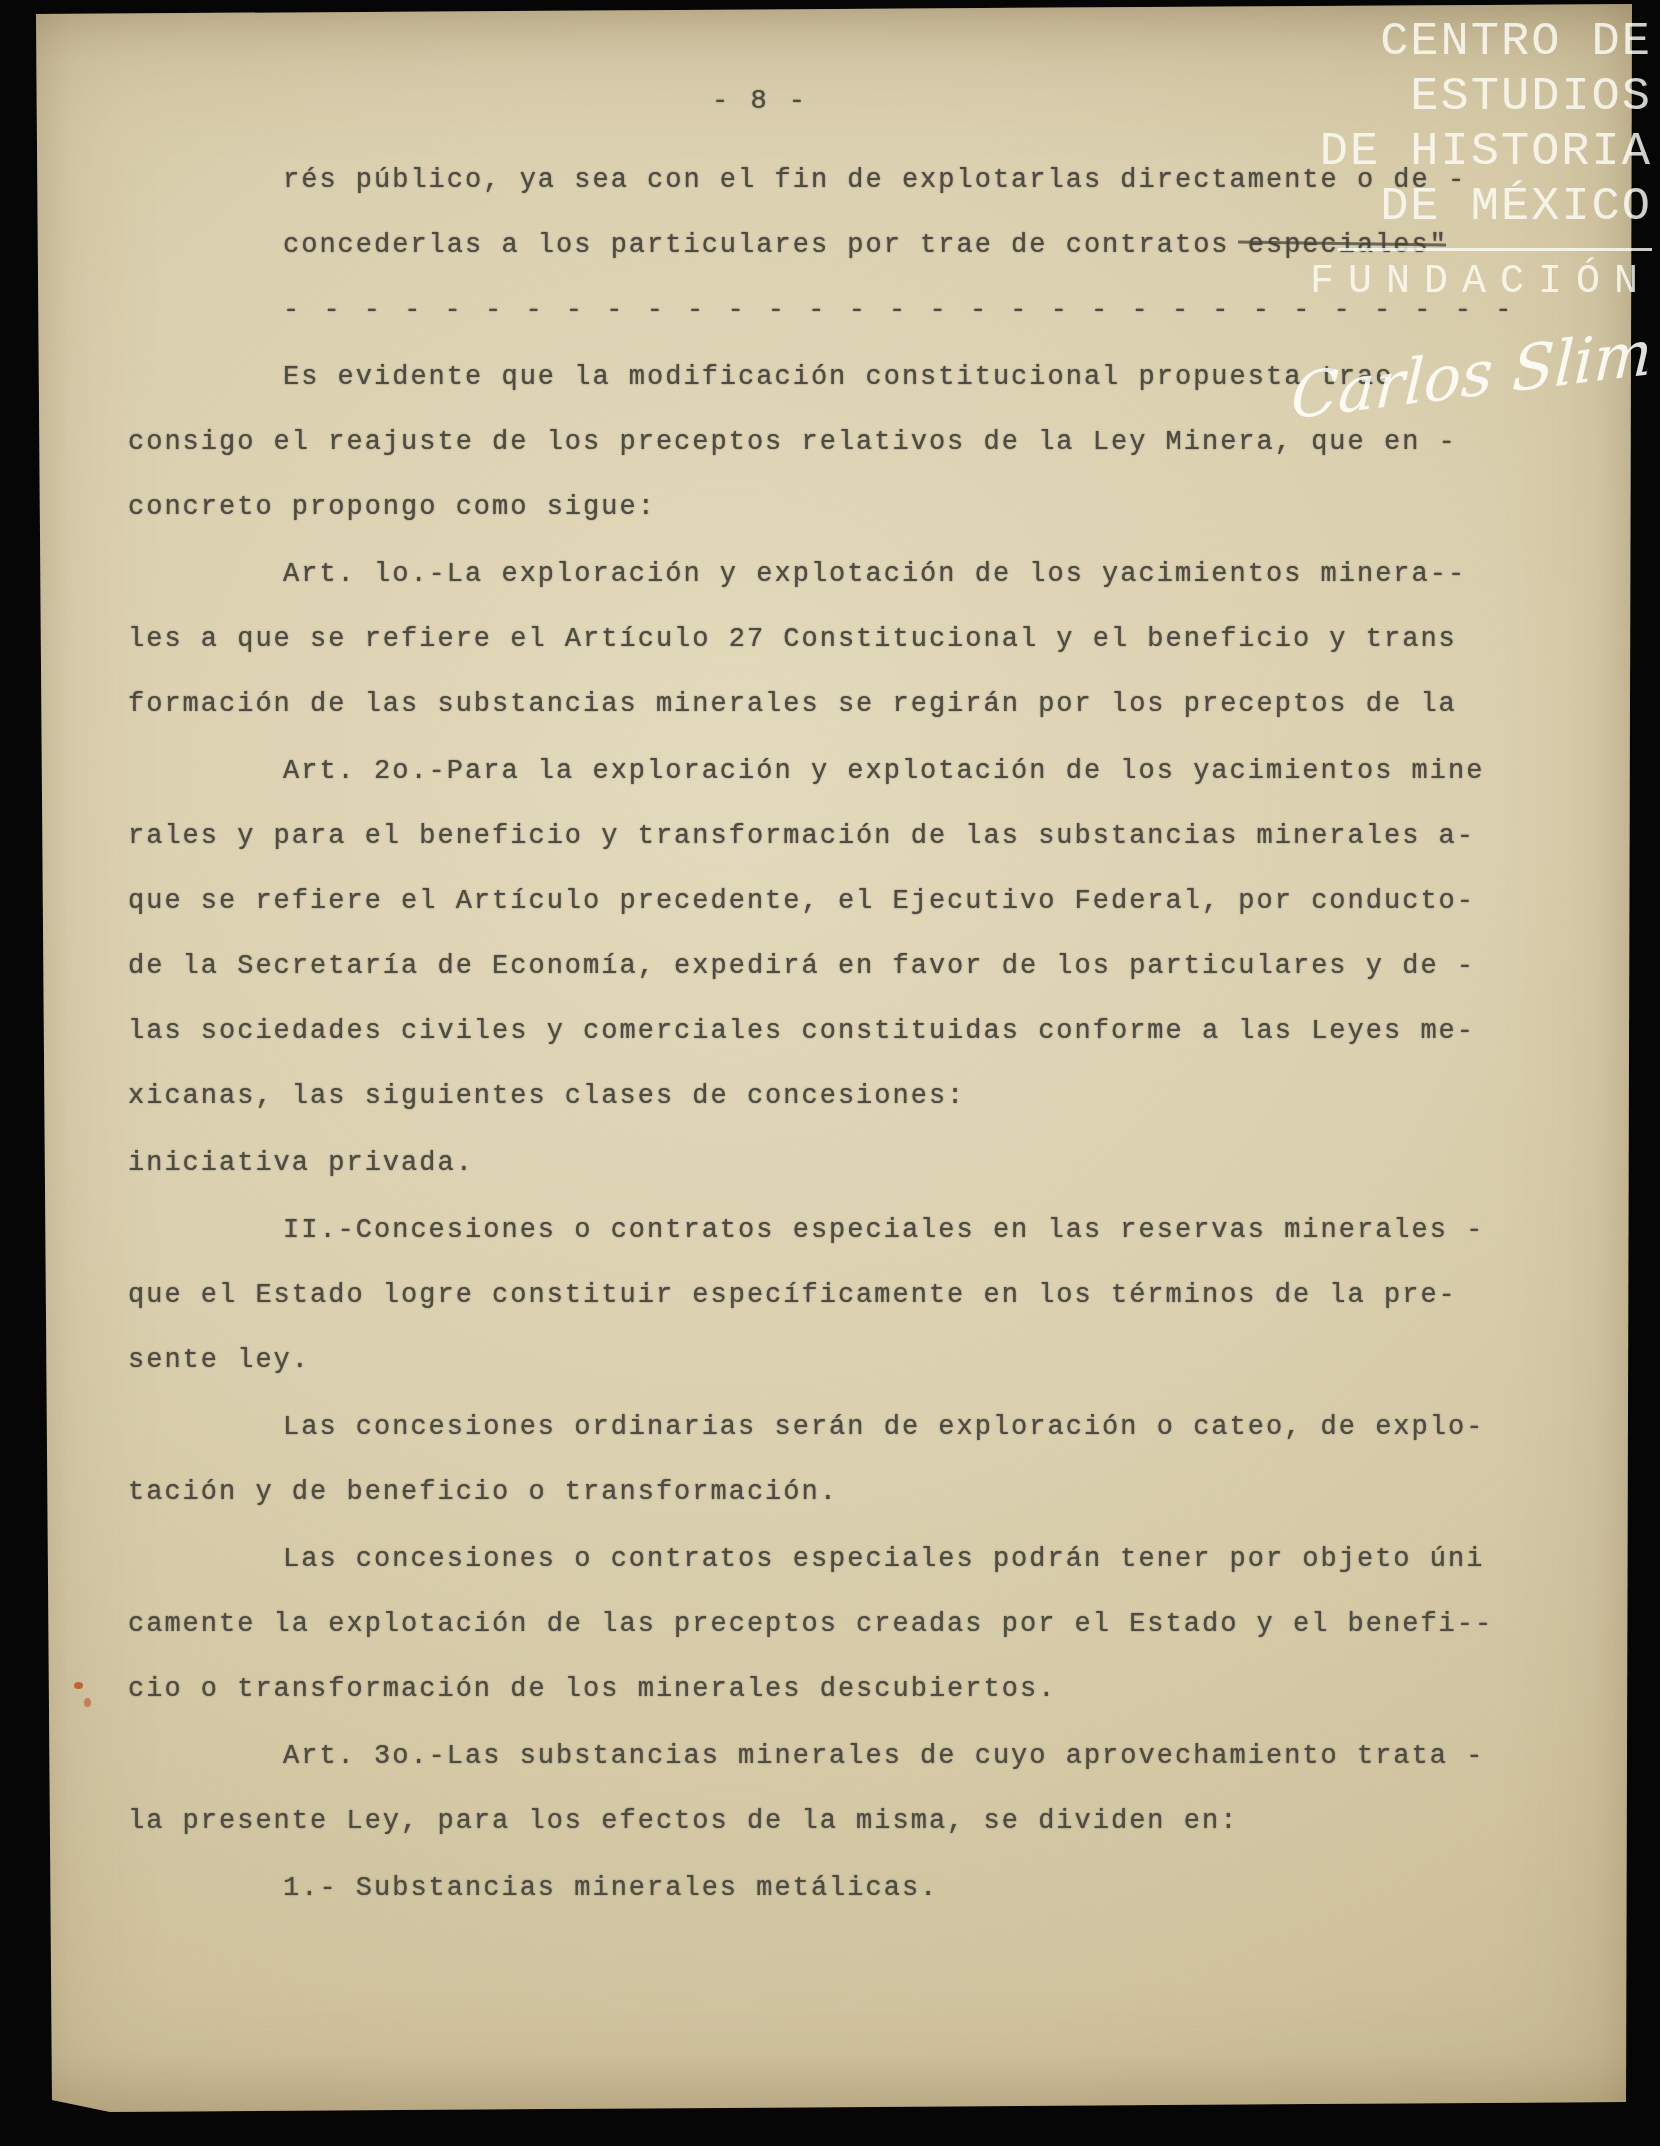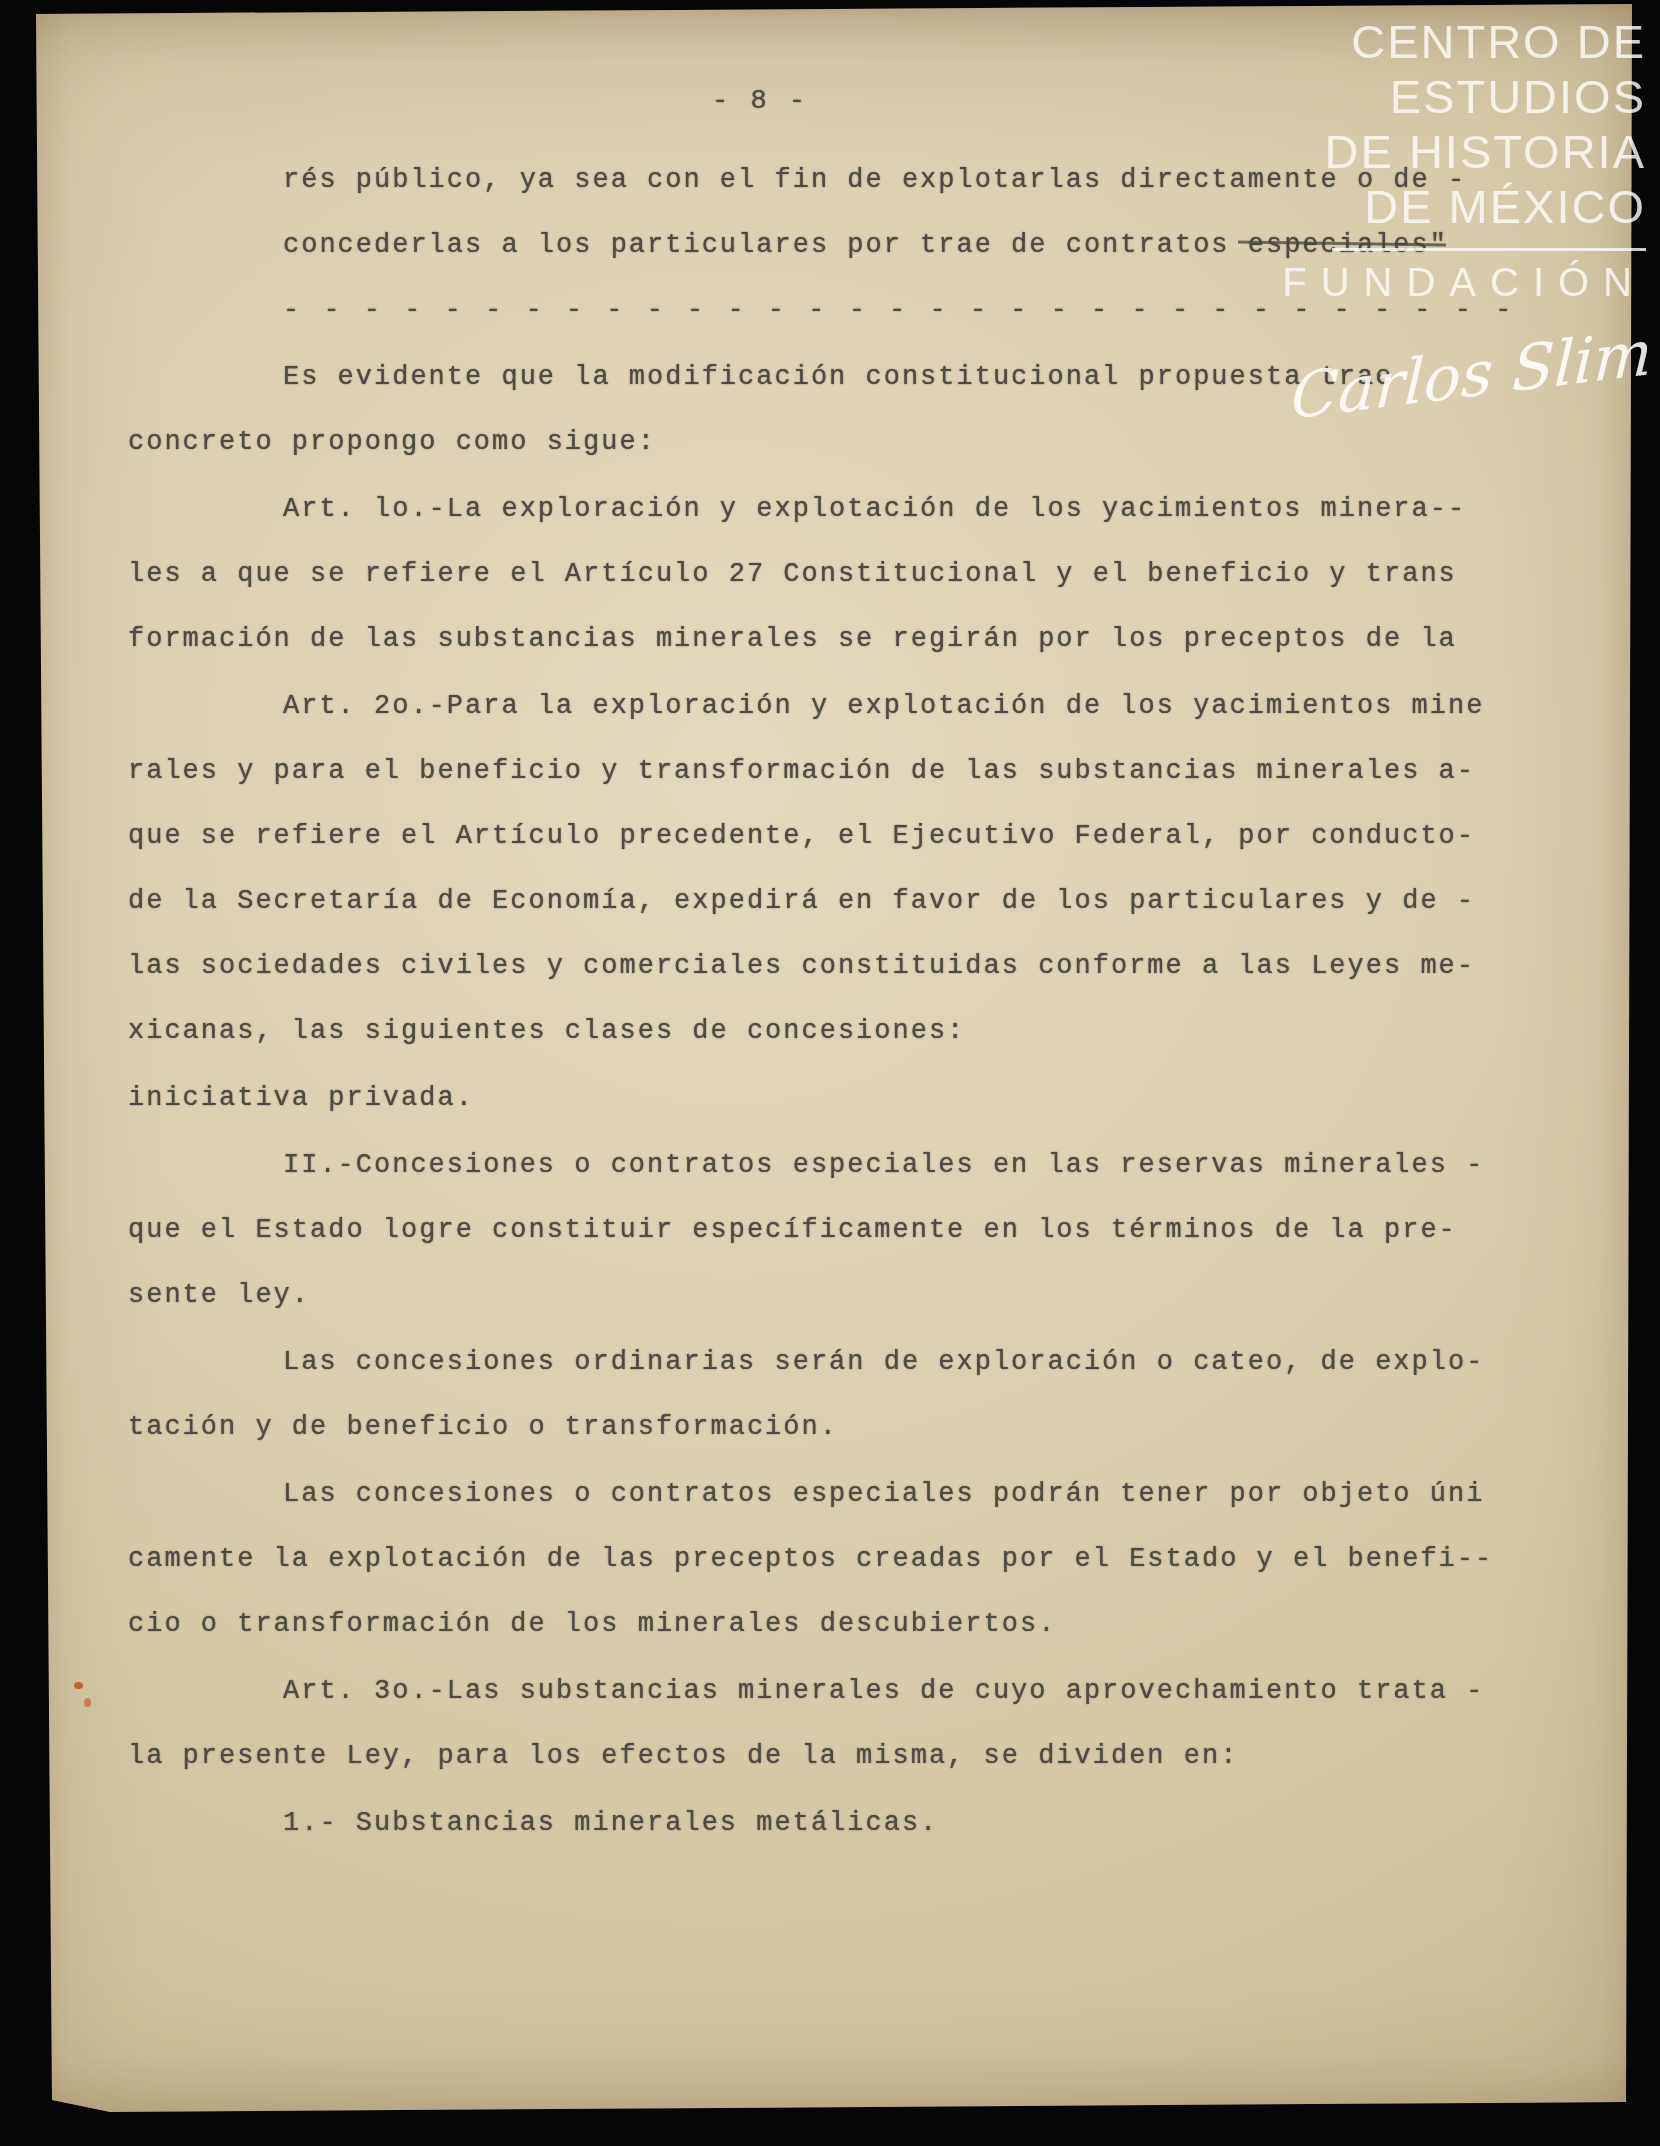--- a/index.html
+++ b/index.html
@@ -38,23 +38,23 @@
   .line { white-space:nowrap; }
   .indent { padding-left:155px; }
   .separator {
     white-space:nowrap; overflow:hidden;
     width:1408px; padding-left:155px; box-sizing:border-box;
     letter-spacing:4px;
   }
   .paragraph { margin-top:2px; }
   
   .watermark {
-    position:absolute; top:14px; right:14px; text-align:right;
+    position:absolute; top:14px; right:8px; text-align:right;
     color:rgba(253,252,246,0.82);
-    font-family:Liberation Sans, sans-serif;
+    font-family:Liberation Mono, monospace;
     pointer-events:none;
   }
   .wm-line { font-size:47px; line-height:55px; letter-spacing:2px; font-weight:400; }
   .wm-rule {
     margin:14px 0 8px auto; width:314px; height:3px;
     background:rgba(253,252,246,0.80);
   }
   .wm-foundation { font-size:40px; line-height:46px; letter-spacing:14px; }
   .signature {
     position:absolute; top:338px; right:6px;
@@ -79,20 +79,21 @@
 
   <div class="content">
     <div id="continued-block">
         <div class="line indent">rés público, ya sea con el fin de explotarlas directamente o de -</div>
         <div class="line indent">concederlas a los particulares por trae de contratos especiales"</div>
       </div>
     <div class="separator">- - - - - - - - - - - - - - - - - - - - - - - - - - - - - - - - - - - - - - - - - - - - - -</div>
     <div id="paragraphs">
         <div class="paragraph">
           <div class="line indent">Es evidente que la modificación constitucional propuesta trae</div>
+          <div class="line">consigo el reajuste de los preceptos relativos de la Ley Minera, que en -</div>
           <div class="line">concreto propongo como sigue:</div>
         </div>
         <div class="paragraph">
           <div class="line indent">Art. lo.-La exploración y explotación de los yacimientos minera--</div>
           <div class="line">les a que se refiere el Artículo 27 Constitucional y el beneficio y trans</div>
           <div class="line">formación de las substancias minerales se regirán por los preceptos de la</div>
         </div>
         <div class="paragraph">
           <div class="line indent">Art. 2o.-Para la exploración y explotación de los yacimientos mine</div>
           <div class="line">rales y para el beneficio y transformación de las substancias minerales a-</div>

